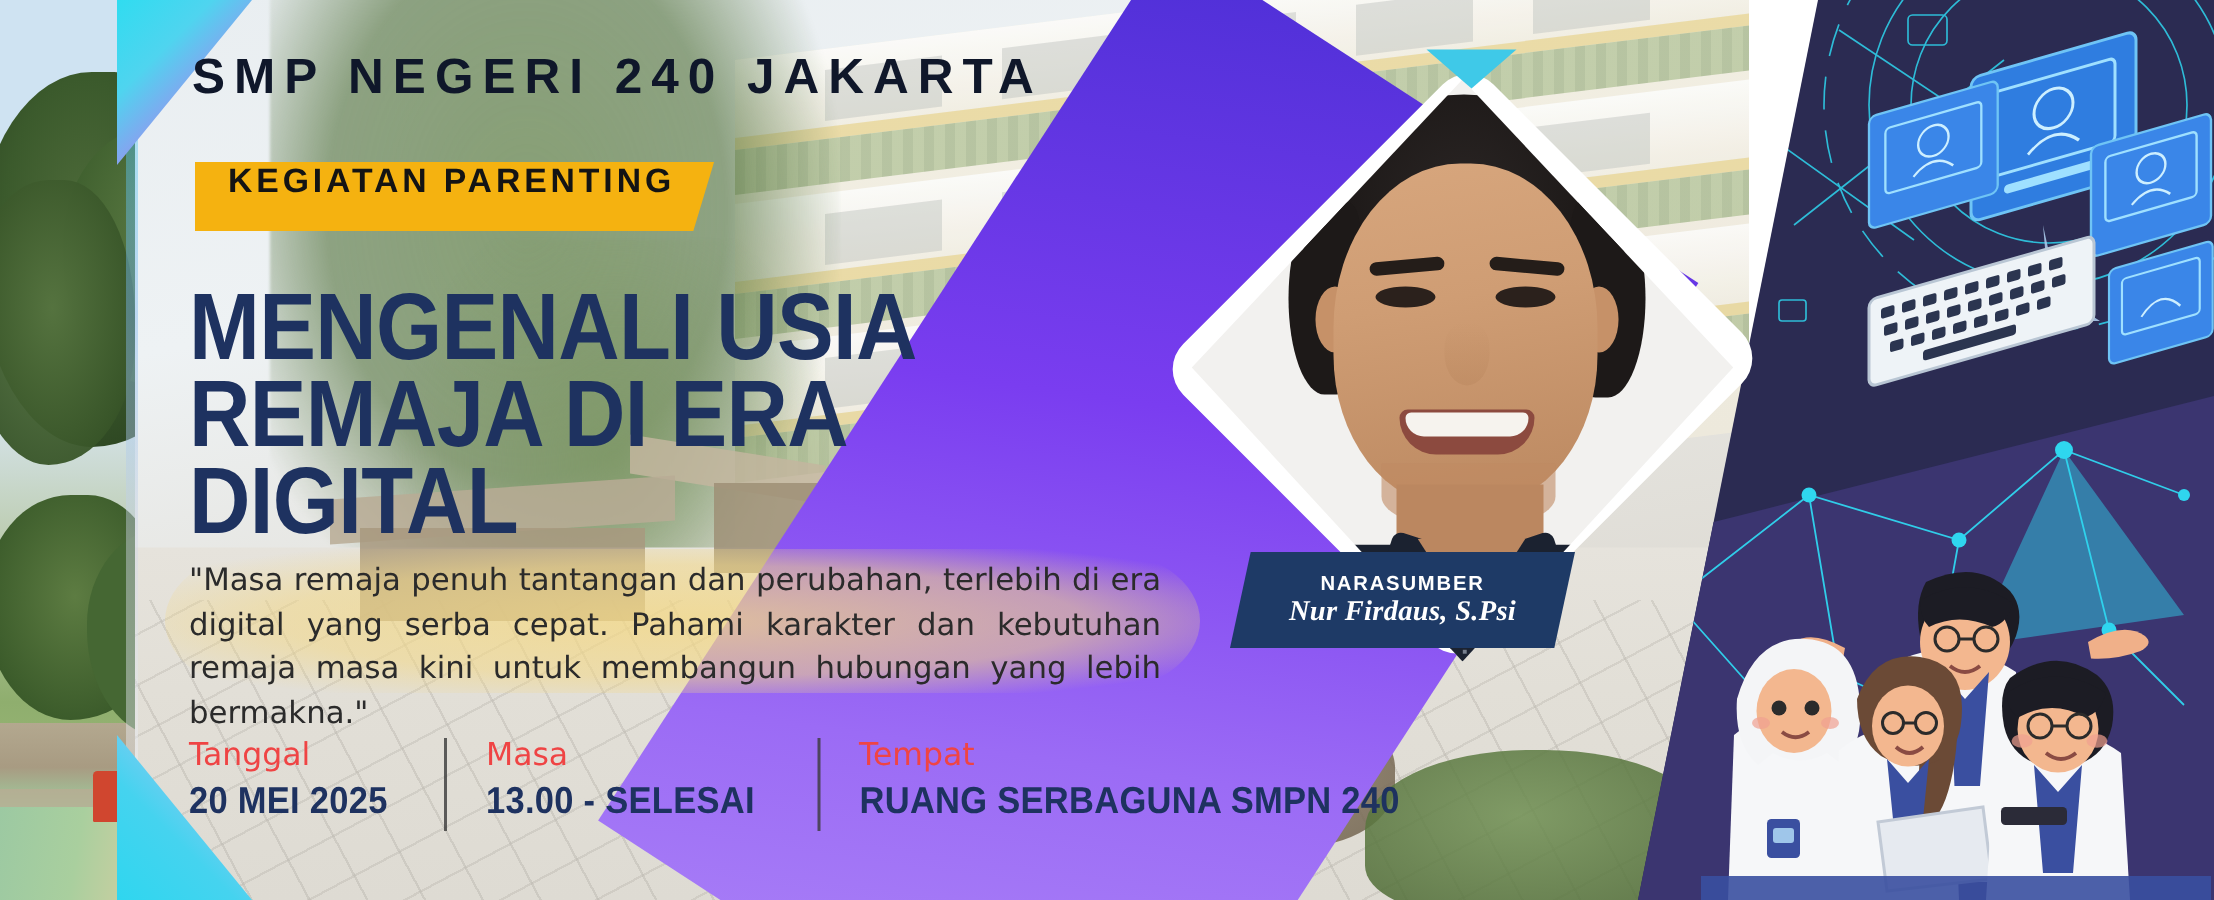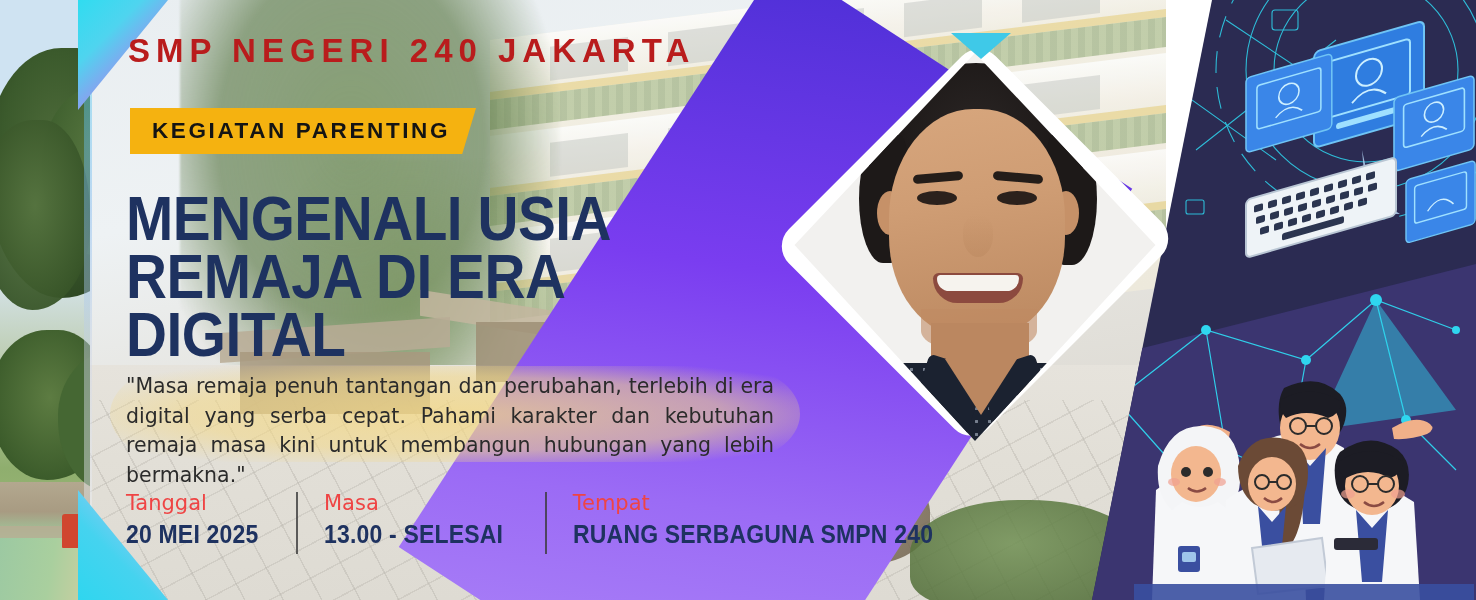--- a/index.html
+++ b/index.html
@@ -131,25 +131,25 @@
   
   .speaker-badge{position:absolute;left:820px;top:368px;width:230px;height:64px;
     background:#1e3a66;
     -webkit-clip-path:polygon(6% 0,100% 0,94% 100%,0 100%);clip-path:polygon(6% 0,100% 0,94% 100%,0 100%);
     display:flex;flex-direction:column;align-items:center;justify-content:center;gap:1px;}
   .sb-role{color:#fff;font-size:13.5px;font-weight:700;letter-spacing:1.2px;}
   .sb-name{color:#fff;font-size:19px;font-weight:700;font-style:italic;font-family:"Liberation Serif","DejaVu Serif",serif;letter-spacing:.2px;}
 
   
   .content{position:absolute;left:118px;top:0;width:760px;height:600px;}
-  .school-name{position:absolute;left:10px;top:32px;font-size:33px;font-weight:700;color:#b91c1c;
+  .school-name{position:absolute;left:10px;top:32px;font-size:33px;font-weight:700;color:#0f172a;
     letter-spacing:6px;white-space:nowrap;font-family:"Liberation Sans","DejaVu Sans",sans-serif;}
 
   .tag-badge{position:absolute;left:12px;top:108px;height:46px;padding:0 26px 0 22px;
-    background:#f5b210;display:flex;align-items:center;
+    background:#f5b210;display:flex;
     -webkit-clip-path:polygon(0 0,100% 0,96% 100%,0 100%);clip-path:polygon(0 0,100% 0,96% 100%,0 100%);}
   .tag-badge span{font-size:22.5px;font-weight:700;letter-spacing:2.6px;color:#141414;}
 
   .headline{position:absolute;left:8px;top:190px;width:700px;color:#1e3260;
     font-family:"Liberation Sans Narrow","Liberation Sans","DejaVu Sans Condensed",sans-serif;
     font-weight:700;font-size:63px;line-height:.92;letter-spacing:-.5px;
     transform:scaleX(.9);transform-origin:left top;}
   .headline .l2{display:block;}
 
   .quote-blob{position:absolute;left:-8px;top:366px;width:690px;height:96px;border-radius:70px/48px;
@@ -416,20 +416,24 @@
         <div class="p-neck"></div>
         <div class="p-shirt"></div>
         <div class="p-collar-l"></div>
           <div class="p-collar-r"></div>
         <div class="p-vneck"></div>
       </div>
     </div>
     <div class="diamond-tri"></div>
   </div>
 
+  <div class="speaker-badge">
+    <div class="sb-role">NARASUMBER</div>
+    <div class="sb-name">Nur Firdaus, S.Psi</div>
+  </div>
 
   <div class="content">
     <div class="school-name">SMP NEGERI 240 JAKARTA</div>
 
     <div class="tag-badge">
       <span>KEGIATAN PARENTING</span>
     </div>
 
     <div class="headline">
       <span class="l1">MENGENALI USIA</span>

